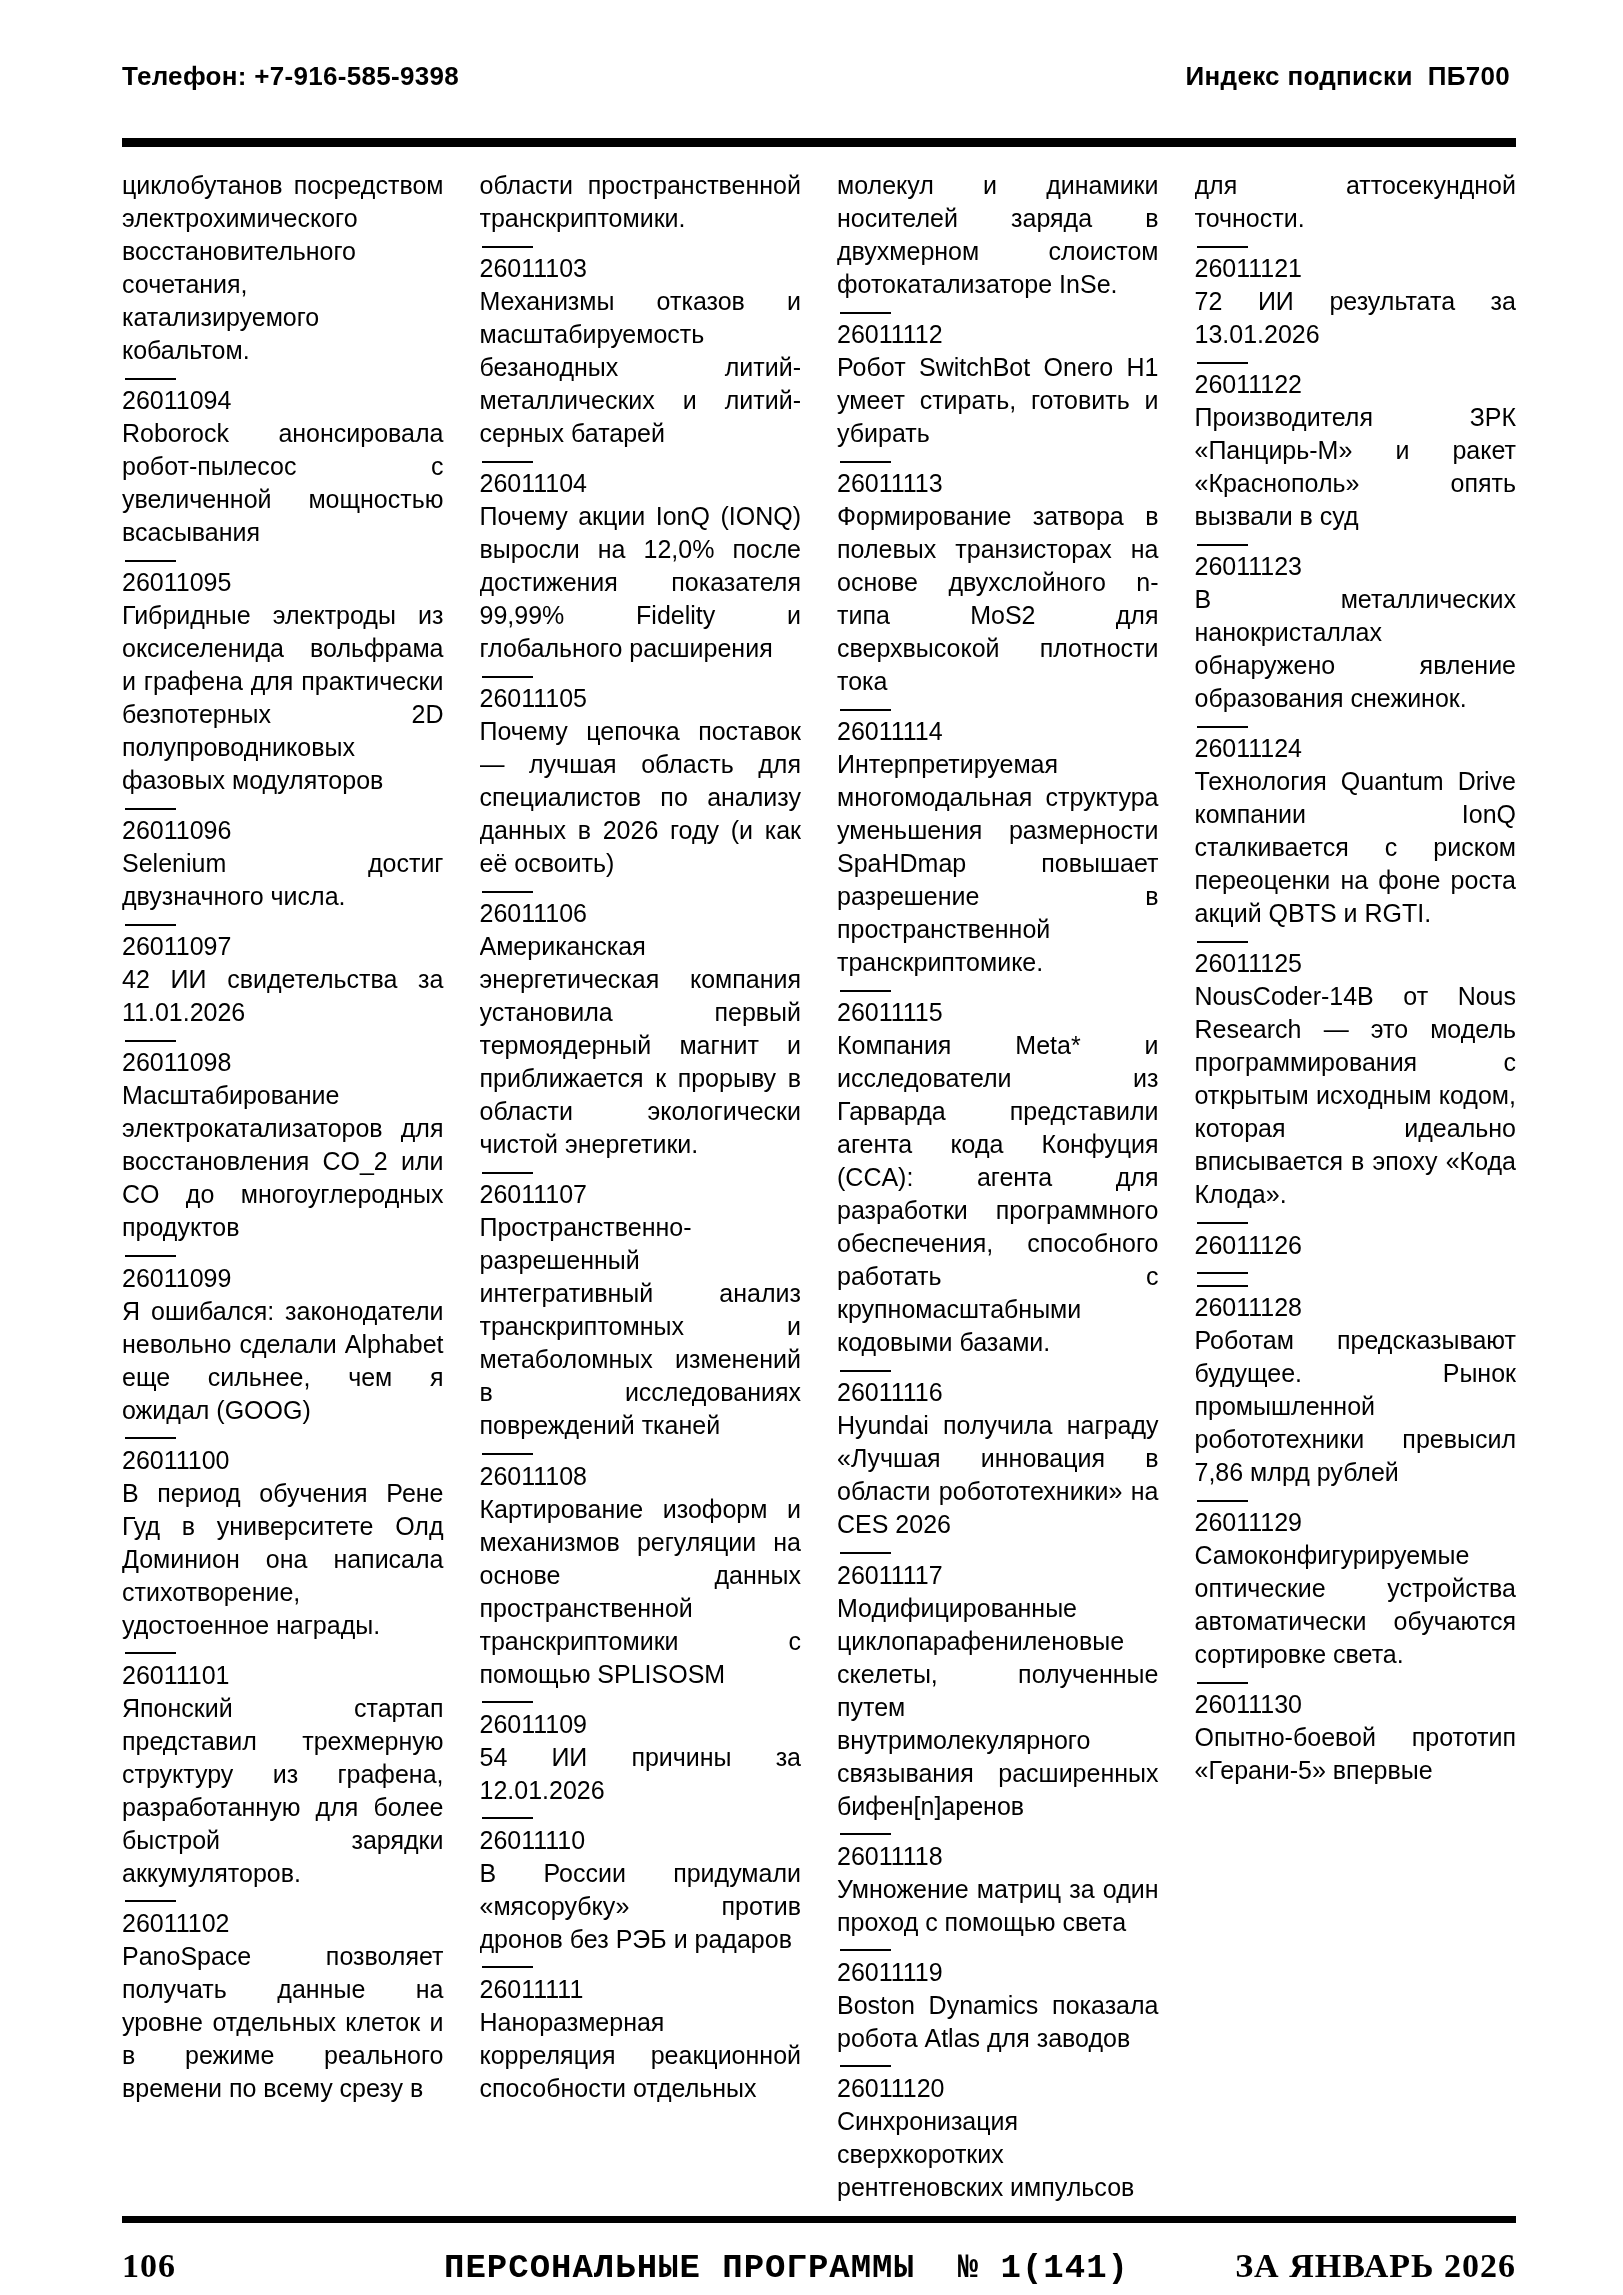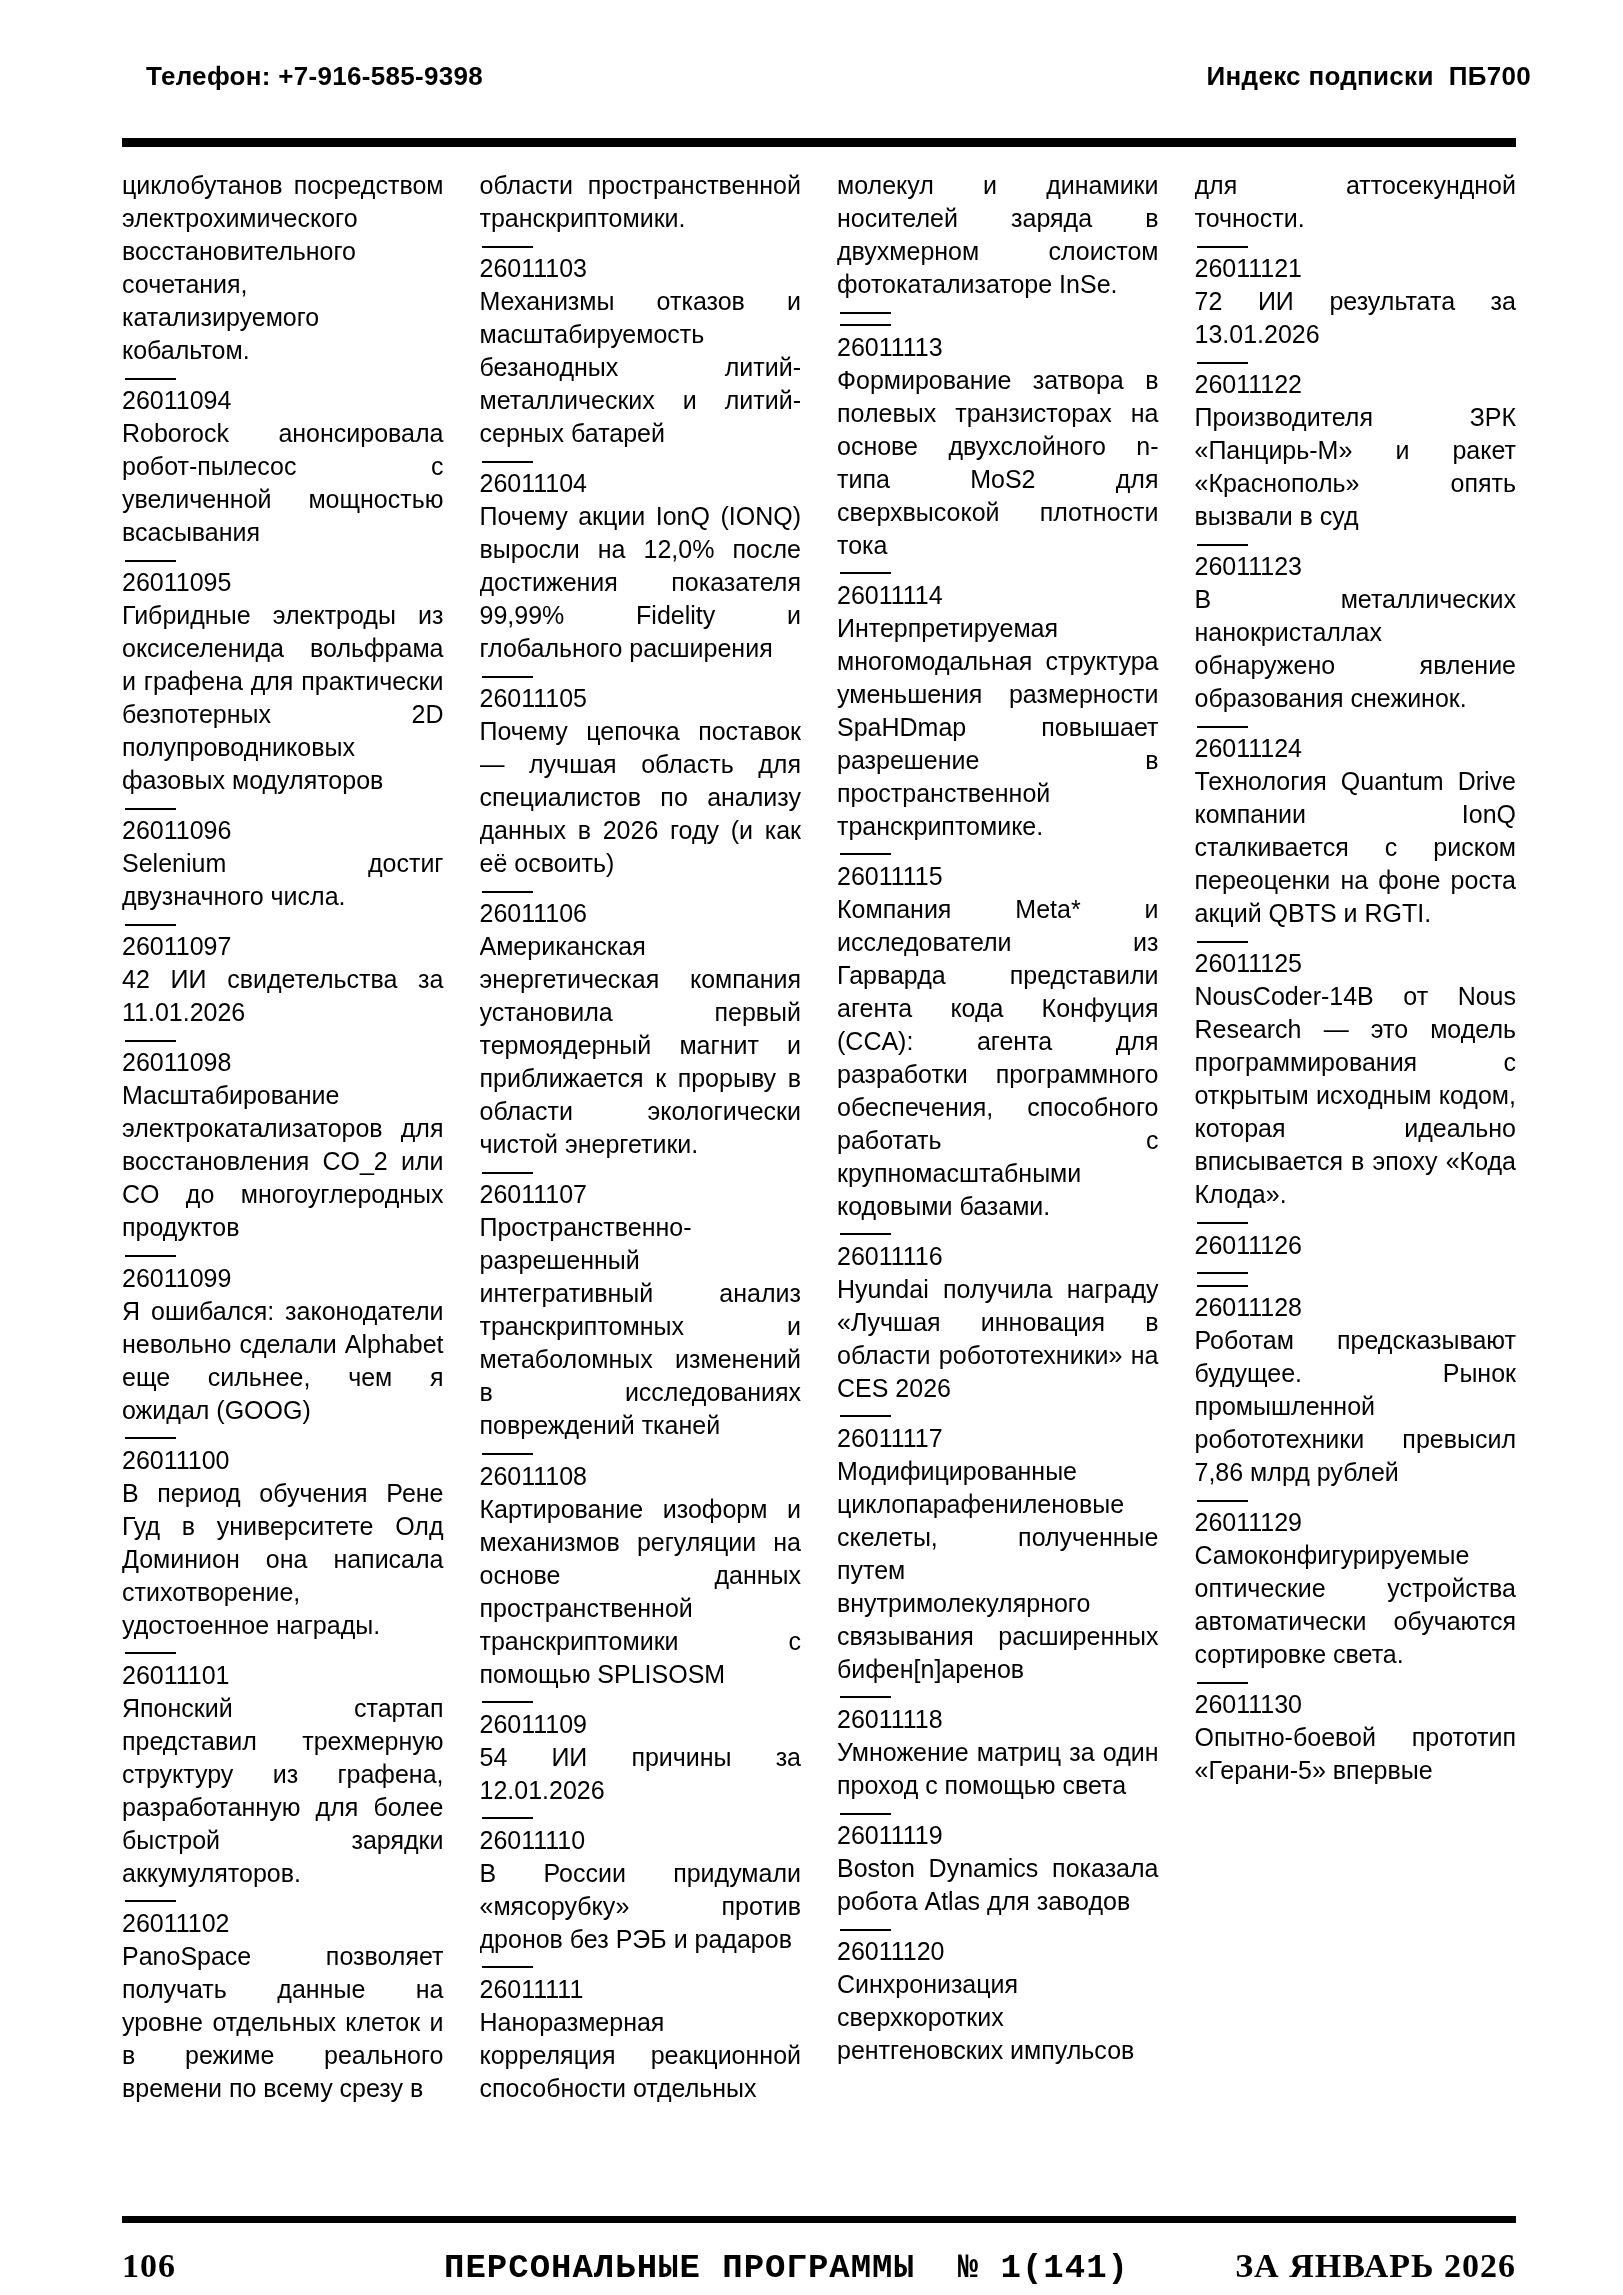--- a/index.html
+++ b/index.html
@@ -5,25 +5,24 @@
   html,body { margin:0; padding:0; background:#ffffff; }
   .page {
     position:relative;
     width:1623px; height:2295px;
     background:#ffffff;
     color:#000;
     font-family:"Liberation Sans", sans-serif;
     overflow:hidden;
   }
   .page-header {
-    position:absolute; top:61px; left:122px; right:92px;
+    position:absolute; top:61px; left:122px; right:113px;
     display:flex; justify-content:space-between; align-items:baseline;
     font-weight:bold; font-size:26px; letter-spacing:0.3px;
     white-space:pre;
-    margin-left:24px;
   }
   .rule { position:absolute; left:122px; right:107px; background:#000; }
   .rule-top { top:138px; height:8.5px; }
   .rule-bottom { top:2216px; height:7.2px; }
   .columns {
     position:absolute; top:169px; left:122px; right:107px; bottom:88px;
     display:flex; gap:36px;
   }
   .col {
     flex:1 1 0;
@@ -159,20 +158,24 @@
         <div class="entry">
           <div class="entry-id">26011111</div>
           <div class="entry-text">Наноразмерная корреляция реакционной способности отдельных</div>
         </div>
       </div>
       <div class="col">
         <div class="entry">
           <div class="entry-text">молекул и динамики носителей заряда в двухмерном слоистом фотокатализаторе InSe.</div>
         </div>
         <div class="sep"></div>
+        <div class="entry">
+          <div class="entry-id">26011112</div>
+          <div class="entry-text">Робот SwitchBot Onero H1 умеет стирать, готовить и убирать</div>
+        </div>
         <div class="sep"></div>
         <div class="entry">
           <div class="entry-id">26011113</div>
           <div class="entry-text">Формирование затвора в полевых транзисторах на основе двухслойного n-типа MoS2 для сверхвысокой плотности тока</div>
         </div>
         <div class="sep"></div>
         <div class="entry">
           <div class="entry-id">26011114</div>
           <div class="entry-text">Интерпретируемая многомодальная структура уменьшения размерности SpaHDmap повышает разрешение в пространственной транскриптомике.</div>
         </div>

